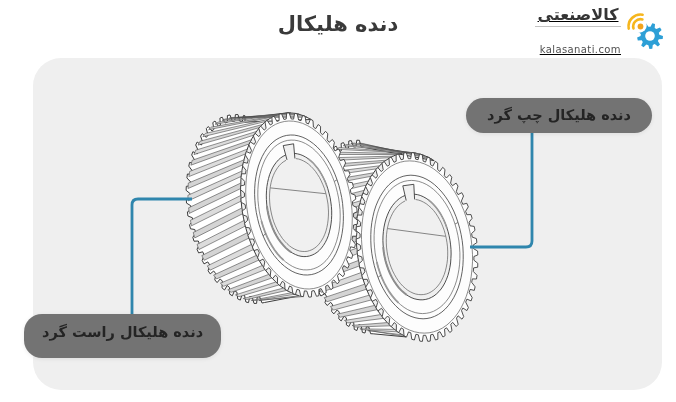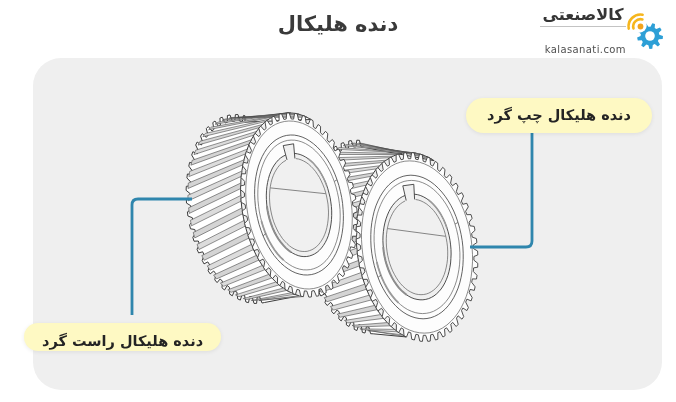--- a/index.html
+++ b/index.html
@@ -8,41 +8,41 @@
     background:#ffffff;
     font-family:"DejaVu Sans", sans-serif;
   }
   .page-title{
     position:absolute;top:12px;left:0;right:0;
     text-align:center;direction:rtl;
     font-size:21px;font-weight:bold;color:#3a3a3a;letter-spacing:0;
   }
   .brand{
     position:absolute;top:6px;right:10px;
-    display:flex;align-items:center;direction:ltr;
+    display:flex;align-items:center;gap:5px;direction:ltr;text-decoration:underline;
   }
   .brand-text{display:flex;flex-direction:column;align-items:flex-end;}
   .brand-name{
     direction:rtl;font-size:16px;font-weight:bold;color:#353535;line-height:18px;
     padding-bottom:2px;border-bottom:1px solid #c3c3c3;min-width:86px;text-align:center;
   }
   .brand-domain{font-size:10px;color:#4f4f4f;letter-spacing:.4px;line-height:13px;margin-top:16px;}
   .panel{
     position:absolute;left:33px;top:58px;width:629px;height:332px;
     background:#efefef;border-radius:28px;
   }
   .scene{position:absolute;left:0;top:0;width:676px;height:402px;pointer-events:none;}
   .pill{
-    position:absolute;background:#fef9c3;border-radius:18px;
+    position:absolute;background:#737373;border-radius:18px;
     box-shadow:0 1px 4px rgba(0,0,0,.08);
     direction:rtl;text-align:center;color:#242424;
     font-size:14.5px;font-weight:600;white-space:nowrap;
   }
   .pill-right{left:466px;top:98px;height:35px;line-height:35px;padding:0 18px;min-width:150px;}
-  .pill-left{left:24px;top:314px;height:28px;line-height:36px;padding:0 18px;min-width:156px;margin-top:9px;}
+  .pill-left{left:24px;top:314px;height:44px;line-height:36px;padding:0 18px;min-width:156px;}
 </style>
 </head>
 <body>
 
 <div class="page-title">دنده هلیکال</div>
 
 <div class="brand">
   <div class="brand-text">
     <div class="brand-name">کالاصنعتی</div>
     <div class="brand-domain">kalasanati.com</div>

